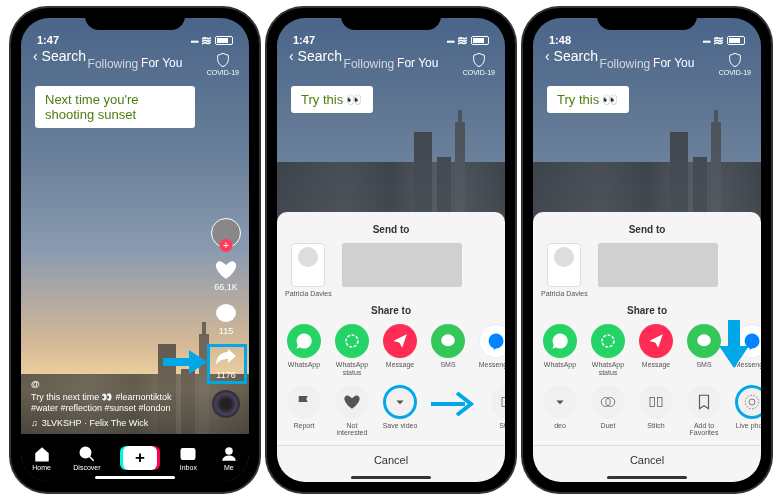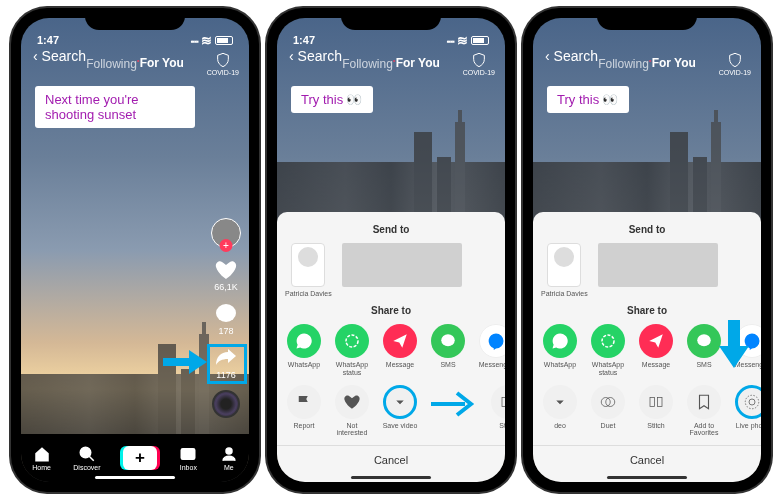--- a/index.html
+++ b/index.html
@@ -11,25 +11,25 @@
 .sb-right{display:flex;gap:3px;align-items:center}
 .signal,.wifi,.battery{display:inline-block}
 .signal::before{content:"▪▪▪▪";letter-spacing:-1px;font-size:8px}
 .wifi::before{content:"≋";font-size:13px}
 .battery{width:18px;height:9px;border:1px solid #fff;border-radius:2px;position:relative}
 .battery::after{content:"";position:absolute;left:1px;top:1px;bottom:1px;width:70%;background:#fff}
 .back-search{position:absolute;top:30px;left:12px;color:#fff;font-size:14px;z-index:5}
 .back-search::before{content:"‹ "}
 .tabs{position:absolute;top:38px;left:0;right:0;display:flex;justify-content:center;color:#fff;font-size:12px;z-index:5}
 .tab{opacity:.7}
-.tab.active{opacity:1;font-weight:700}
+.tab.active{opacity:1;font-weight:400}
 .tab-dot{color:#ff3b5c;font-size:8px;vertical-align:super}
 .covid{position:absolute;top:34px;right:10px;color:#fff;text-align:center;font-size:7px;z-index:5}
 .covid svg{width:16px;height:16px;stroke:#fff;fill:none}
-.caption-bubble{position:absolute;top:68px;left:14px;background:#fff;color:#a21caf;padding:6px 10px;border-radius:3px;font-size:13px;font-weight:500;max-width:160px;z-index:4}
+.caption-bubble{position:absolute;top:68px;left:14px;background:#fff;color:#4d7c0f;padding:6px 10px;border-radius:3px;font-size:13px;font-weight:500;max-width:160px;z-index:4}
 .rail{position:absolute;right:8px;bottom:64px;display:flex;flex-direction:column;align-items:center;gap:10px;color:#fff;z-index:4}
 .rail-item{display:flex;flex-direction:column;align-items:center;font-size:9px}
 .avatar{width:30px;height:30px;border-radius:50%;background:#888;border:1px solid #fff;position:relative}
 .plus{position:absolute;bottom:-5px;left:50%;transform:translateX(-50%);width:13px;height:13px;background:#ff3b5c;border-radius:50%;color:#fff;font-size:10px;line-height:13px;text-align:center}
 .rail svg{width:24px;height:24px;fill:#fff}
 .disc{width:28px;height:28px;border-radius:50%;background:radial-gradient(circle,#222 30%,#4a3f5f 60%,#222 100%);border:2px solid #333}
 .meta{position:absolute;left:10px;bottom:54px;color:#fff;font-size:9px;z-index:4;max-width:160px}
 .meta-user{font-weight:700;margin-bottom:3px}
 .meta-user::before{content:"@ "}
 .meta-caption{margin-bottom:3px;line-height:1.3}
@@ -107,35 +107,40 @@
    <div class="rail-item">
           <svg viewBox="0 0 24 24">
             <path d="M12 21s-8-5-10-12c-1-4 3-7 6-5 2 1 4 3 4 3s2-2 4-3c3-2 7 1 6 5-2 7-10 12-10 12z"></path>
           </svg>
           <span>66,1K</span>
         </div>
    <div class="rail-item">
           <svg viewBox="0 0 24 24">
             <ellipse cx="12" cy="11" rx="10" ry="9"></ellipse>
           </svg>
-          <span>178</span>
+          <span>115</span>
         </div>
    <div class="rail-item">
           <svg viewBox="0 0 24 24">
             <path d="M14 3l8 7-8 7v-4c-6 0-10 2-12 6 0-8 5-13 12-13V3z"></path>
           </svg>
           <span>1176</span>
         </div>
    <div class="disc"></div>
   </div>
   <div class="share-highlight"></div>
   <div class="arrow-annot arrow-right" style="right:42px;bottom:102px">
    <svg width="44" height="28" viewBox="0 0 44 28">
           <path d="M0 10h26V2l18 12-18 12v-8H0z"></path>
         </svg>
+  </div>
+  <div class="meta">
+   <div class="meta-user"></div>
+   <div class="meta-caption">Try this next time 👀 #learnontiktok #water #reflection #sunset #london</div>
+   <div class="meta-music">♫ <span>3LVKSHP · Felix The Wick</span></div>
   </div>
   <div class="bottombar">
    <div class="bb-item">
           <svg viewBox="0 0 24 24">
             <path d="M3 11l9-8 9 8v11H3z"></path>
           </svg>
           <span>Home</span>
         </div>
    <div class="bb-item">
           <svg viewBox="0 0 24 24" fill="none" stroke="#fff" stroke-width="2">
@@ -281,20 +286,28 @@
    </div>
    <div class="cancel">Cancel</div>
   </div>
   <div class="home-ind" style="background:#333"></div>
  </div>
 </div>
 
 <div class="phone">
  <div class="notch"></div>
  <div class="screen">
+  <div class="statusbar">
+   <span>1:48</span>
+   <div class="sb-right">
+          <span class="signal"></span>
+          <span class="wifi"></span>
+          <span class="battery"></span>
+        </div>
+  </div>
   <div class="back-search">Search</div>
   <div class="tabs">
    <span class="tab"><span>Following</span><span class="tab-dot">•</span></span>
    <span class="tab active">For You</span>
   </div>
   <div class="covid"><svg viewBox="0 0 24 24">
           <path d="M12 2l8 3v6c0 5-3.5 9-8 11-4.5-2-8-6-8-11V5z" stroke-width="1.5"></path>
         </svg><div>COVID-19</div></div>
   <div class="caption-bubble">Try this 👀</div>
   <div class="skyline" style="bottom:260px">

